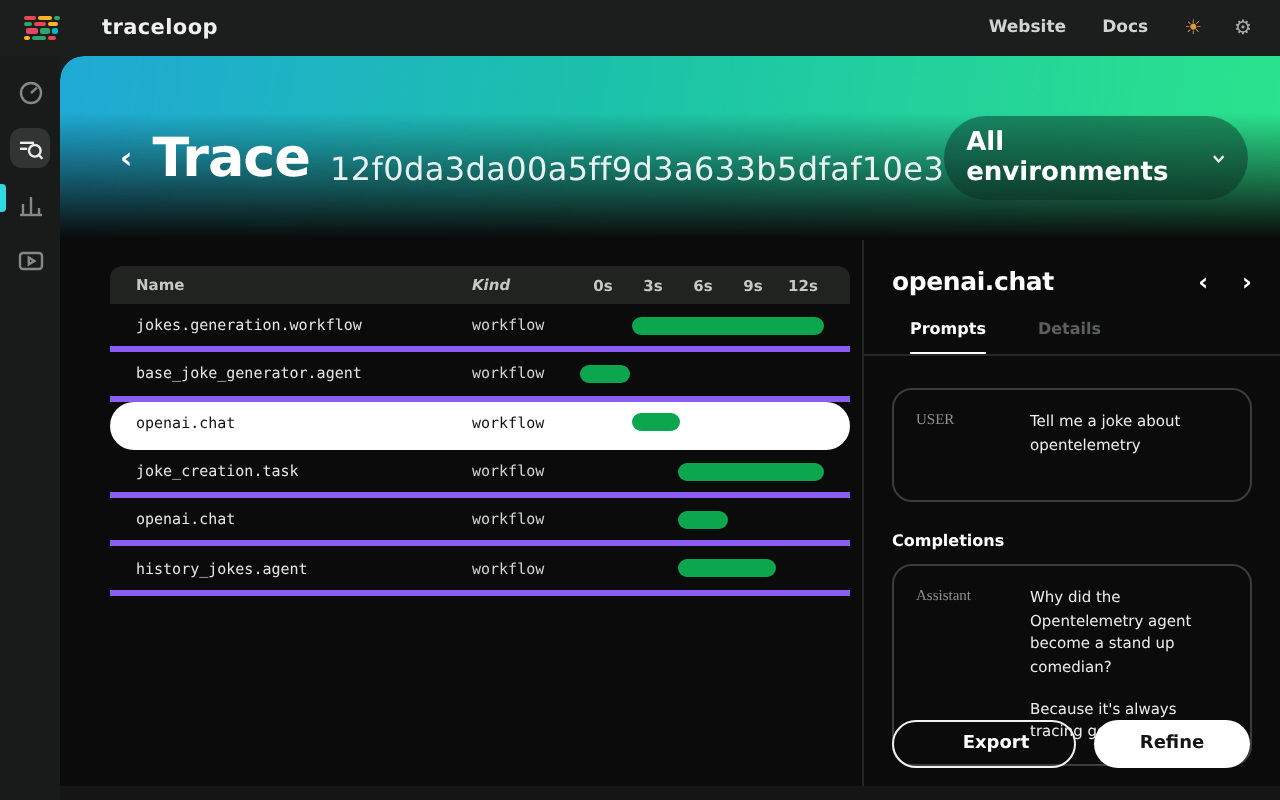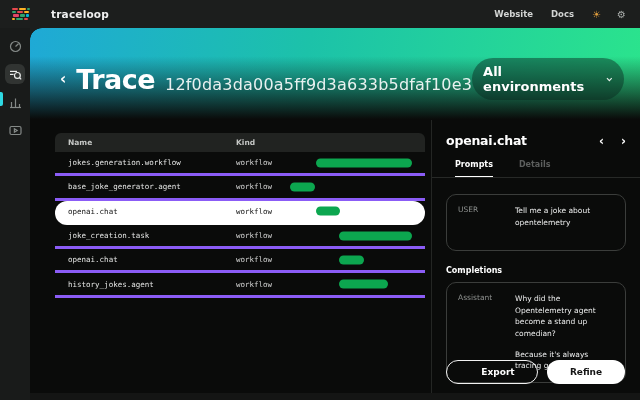--- a/index.html
+++ b/index.html
@@ -43,21 +43,21 @@
   .trace-id { color:rgba(255,255,255,.9); font-size:16px; margin-left:10px; margin-top:10px; letter-spacing:.2px; }
   .env-pill { margin-left:auto; background:rgba(8,40,30,.45); color:#fff; font-size:13px; font-weight:600;
               border-radius:99px; padding:6px 11px; display:flex; align-items:center; gap:4px; cursor:pointer; }
   .env-pill svg { stroke:#e6efe9; }
 
   
   .trace-table { position:absolute; left:25px; top:105px; width:370px; }
   .t-head { height:19px; background:#212321; border-radius:6px 6px 0 0; display:flex; align-items:center;
             color:#c6c8c6; font-size:7.5px; font-weight:700; }
   .col-name { width:181px; padding-left:13px; }
-  .col-kind { width:52px; }
+  .col-kind { width:52px;font-style:italic; }
   .col-time { width:127px; position:relative; height:100%; }
   .tick { position:absolute; top:50%; transform:translate(-50%,-50%); }
   .tick:nth-of-type(1){ left:13.5px; } .tick:nth-of-type(2){ left:38.5px; }
   .tick:nth-of-type(3){ left:63.5px; } .tick:nth-of-type(4){ left:88.5px; }
   .tick:nth-of-type(5){ left:113.5px; }
   .row { height:24.3px; display:flex; align-items:center; cursor:pointer;
          border-bottom:3px solid #8b5cf6; font-family:"DejaVu Sans Mono","Liberation Mono",monospace; }
   .row .name { width:181px; padding-left:13px; color:#e4e5e4; font-size:7.5px; }
   .row .kind { width:52px; color:#d3d4d3; font-size:7.5px; }
   .row .track { width:127px; position:relative; height:100%; }
@@ -71,21 +71,21 @@
   .panel-head { display:flex; align-items:center; }
   .panel-title { color:#fff; font-size:12.5px; font-weight:800; letter-spacing:-.2px; }
   .nav-arrows { margin-left:auto; display:flex; gap:17px; }
   .nav-arrow { color:#fff; font-size:12px; font-weight:700; cursor:pointer; line-height:1; }
   .tabs { display:flex; gap:26px; margin:12px -14px 0; padding:0 14px 0 23px; border-bottom:1px solid #272927; }
   .tab { font-size:8px; font-weight:700; padding-bottom:7px; cursor:pointer; color:#5d5f5e;
          border-bottom:1.5px solid transparent; }
   .tab.active { color:#fff; border-bottom-color:#fff; }
   .card { border:1px solid #3b3d3b; border-radius:10px; padding:10px 11px; display:flex; min-height:57px; }
   .card.prompt { margin-top:16px; }
-  .card .role { width:57px; flex:0 0 auto; color:#8d908e; font-size:7.5px; }
+  .card .role { width:57px; flex:0 0 auto; color:#8d908e; font-size:7.5px;font-family:Liberation Serif, serif; }
   .card .msg { color:#eceded; font-size:7.5px; line-height:1.55; width:108px; }
   .card .msg p + p { margin-top:9px; }
   .section-label { margin-top:15px; color:#fff; font-size:8px; font-weight:700; }
   .card.completion { margin-top:7px; }
   .btn-row { position:absolute; left:14px; right:15px; bottom:16px; display:flex; gap:9px; }
   .btn { flex:1; height:24px; border-radius:99px; display:flex; align-items:center; justify-content:center;
          font-size:9px; font-weight:700; cursor:pointer; }
   .btn.ghost { border:1px solid #f2f2f2; color:#fff; background:transparent;padding-left:12px; }
   .btn.solid { background:#ffffff; color:#151515; }
 </style>
@@ -160,20 +160,27 @@
             <path d="M1 1 L3.5 3.8 L6 1"></path>
           </svg>
       </span>
     </div>
   </div>
 
   <div class="trace-table">
     <div class="t-head">
       <span class="col-name">Name</span>
       <span class="col-kind">Kind</span>
+      <span class="col-time">
+        <span class="tick">0s</span>
+        <span class="tick">3s</span>
+        <span class="tick">6s</span>
+        <span class="tick">9s</span>
+        <span class="tick">12s</span>
+      </span>
     </div>
 
     <div class="row">
       <span class="name">jokes.generation.workflow</span>
       <span class="kind">workflow</span>
       <span class="track">
           <span class="bar" style="left: 22%; width: 76%; background: rgb(12, 166, 79);"></span>
         </span>
     </div>
     <div class="row">

